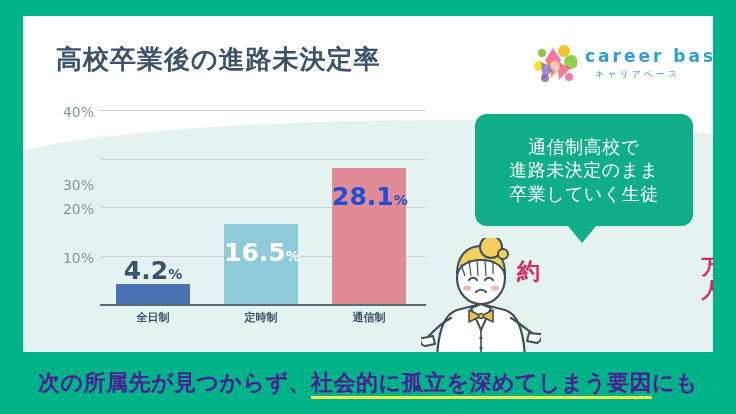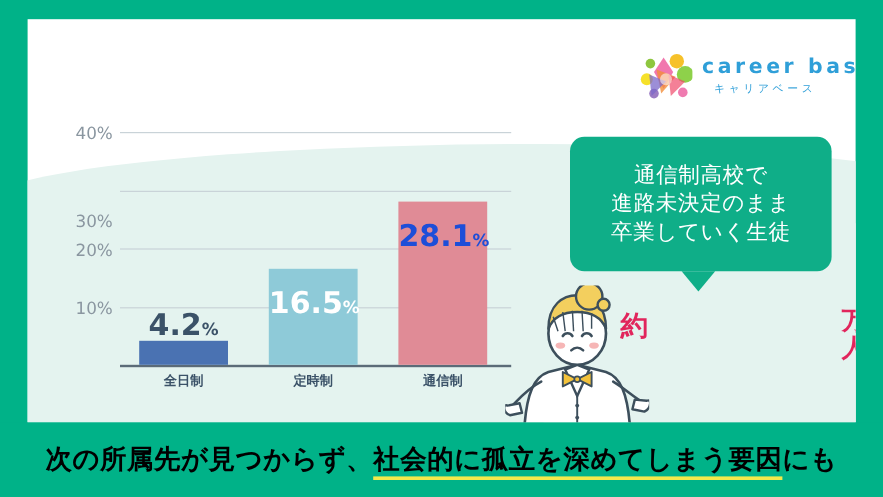--- a/index.html
+++ b/index.html
@@ -100,36 +100,37 @@
     text-align:center;
   }
   
   .character{position:absolute;left:398px;top:222px;width:120px;height:128px;}
   
   .banner{
     position:absolute;left:0;top:352px;width:736px;height:62px;
     background:#00b288;display:flex;align-items:center;justify-content:center;
   }
   .banner-text{
-    font-size:22px;font-weight:bold;color:#000000;letter-spacing:0.5px;
+    font-size:22px;font-weight:bold;color:#4c1d95;letter-spacing:0.5px;
     white-space:nowrap;
   }
   .banner-text .ul{
     border-bottom:3px solid #f2e94b;padding-bottom:1px;
   }
 </style>
 </head>
 <body>
 
 <div class="frame">
 
   <div class="card">
     <div class="wave"></div>
     <div class="wave2"></div>
 
+    <div class="title">高校卒業後の進路未決定率</div>
 
     <div class="logo">
       <div class="logo-mark">
         <svg width="44" height="42" viewBox="0 0 44 42">
           <circle cx="9" cy="9" r="4" fill="#8ec63f"></circle>
           <circle cx="31" cy="7" r="6" fill="#f6c12a"></circle>
           <circle cx="38" cy="18" r="7" fill="#8ed14a"></circle>
           <circle cx="6" cy="22" r="5" fill="#f6e12a"></circle>
           <circle cx="12" cy="34" r="4" fill="#9b7bc4"></circle>
           <circle cx="36" cy="33" r="4" fill="#ef7bb0"></circle>

